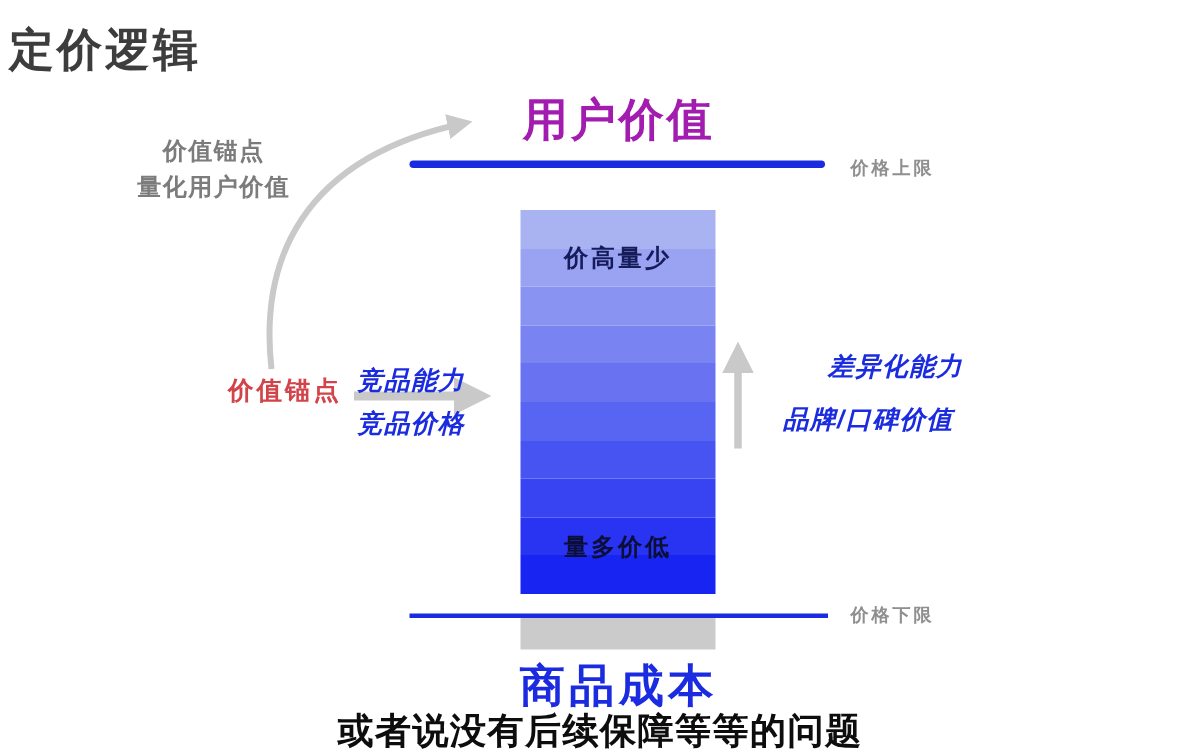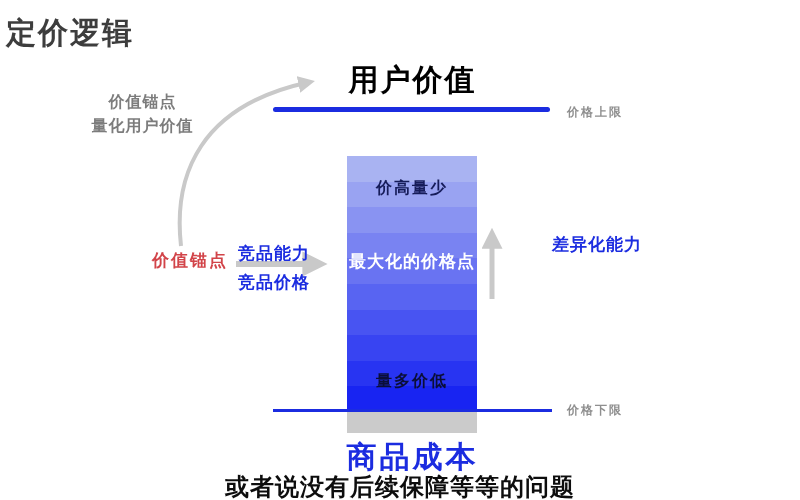--- a/index.html
+++ b/index.html
@@ -22,54 +22,54 @@
     left: 60px; top: 90px; width: 165px;
     text-align: center; font-size: 16px; font-weight: 600;
     color: #7c7c7c; line-height: 24px; letter-spacing: 1px;
   }
   .anchor-note span { display: block; }
 
   .arrows-svg { left: 0; top: 0; width: 800px; height: 500px; pointer-events: none; }
 
   .user-value {
     left: 280px; top: 60px; width: 265px; text-align: center;
-    font-size: 30px; font-weight: 700; color: #000000; letter-spacing: 2px;
+    font-size: 30px; font-weight: 700; color: #a21caf; letter-spacing: 2px;
   }
   .ceiling-line {
     left: 273px; top: 107px; width: 277px; height: 5px;
     background: #1b2ce0; border-radius: 3px;
   }
   .ceiling-label, .floor-label {
     font-size: 12px; font-weight: 600; color: #8f8f8f; letter-spacing: 2px;
   }
   .ceiling-label { left: 567px; top: 104px; }
   .floor-label   { left: 567px; top: 402px; }
 
   .price-bar {
-    left: 347px; top: 156px; width: 130px; height: 256px;
+    left: 347px; top: 140px; width: 130px; height: 256px;
   }
   .price-bar-stripes {
     position: absolute; inset: 0; display: flex; flex-direction: column;
   }
   .price-bar-stripes div { flex: 1; }
   .bar-text {
     position: absolute; left: 0; width: 100%; text-align: center;
     font-weight: 700; letter-spacing: 2px;
   }
   .bar-top-text    { top: 22px;  font-size: 16px; color: #161c5a; }
   .bar-mid-text    { top: 93px;  font-size: 17px; color: #ffffff; line-height: 25px; letter-spacing: 1px; }
   .bar-mid-text span { display: block; }
   .bar-bottom-text { top: 215px; font-size: 16px; color: #0a0e38; }
 
   .anchor-red {
     left: 152px; top: 249px;
     font-size: 17px; font-weight: 700; color: #d24449; letter-spacing: 2px;
   }
   .blue-label {
-    font-size: 17px; font-weight: 700; color: #1b2ce0; letter-spacing: 1px;
+    font-size: 17px; font-weight: 700; color: #1b2ce0; letter-spacing: 1px; font-style: italic;
   }
   .competitor-top    { left: 238px; top: 242px; width: 72px; text-align: center; }
   .competitor-bottom { left: 238px; top: 271px; width: 72px; text-align: center; }
   .diff-top    { left: 552px; top: 233px; text-align: right; }
   .diff-bottom { left: 522px; top: 268px; }
 
   .floor-line {
     left: 273px; top: 409px; width: 279px; height: 3px; background: #1b2ce0;
   }
   .cost-block {
@@ -119,30 +119,30 @@
         <div style="background: rgb(121, 131, 242);"></div>
         <div style="background: rgb(105, 115, 242);"></div>
         <div style="background: rgb(88, 100, 242);"></div>
         <div style="background: rgb(72, 84, 242);"></div>
         <div style="background: rgb(56, 68, 242);"></div>
         <div style="background: rgb(40, 52, 242);"></div>
         <div style="background: rgb(24, 36, 242);"></div>
       </div>
     <div class="bar-text bar-top-text">价高量少</div>
     <div class="bar-text bar-mid-text">
-      <span>最大化的价格点</span>
     </div>
     <div class="bar-text bar-bottom-text">量多价低</div>
   </div>
 
   <div class="abs anchor-red">价值锚点</div>
   <div class="abs blue-label competitor-top">竞品能力</div>
   <div class="abs blue-label competitor-bottom">竞品价格</div>
 
   <div class="abs blue-label diff-top">差异化能力</div>
+  <div class="abs blue-label diff-bottom">品牌/口碑价值</div>
 
   <div class="abs floor-line"></div>
   <div class="abs floor-label">价格下限</div>
   <div class="abs cost-block"></div>
   <div class="abs product-cost">商品成本</div>
 
   <div class="abs caption">或者说没有后续保障等等的问题</div>
 
 </div>
 

